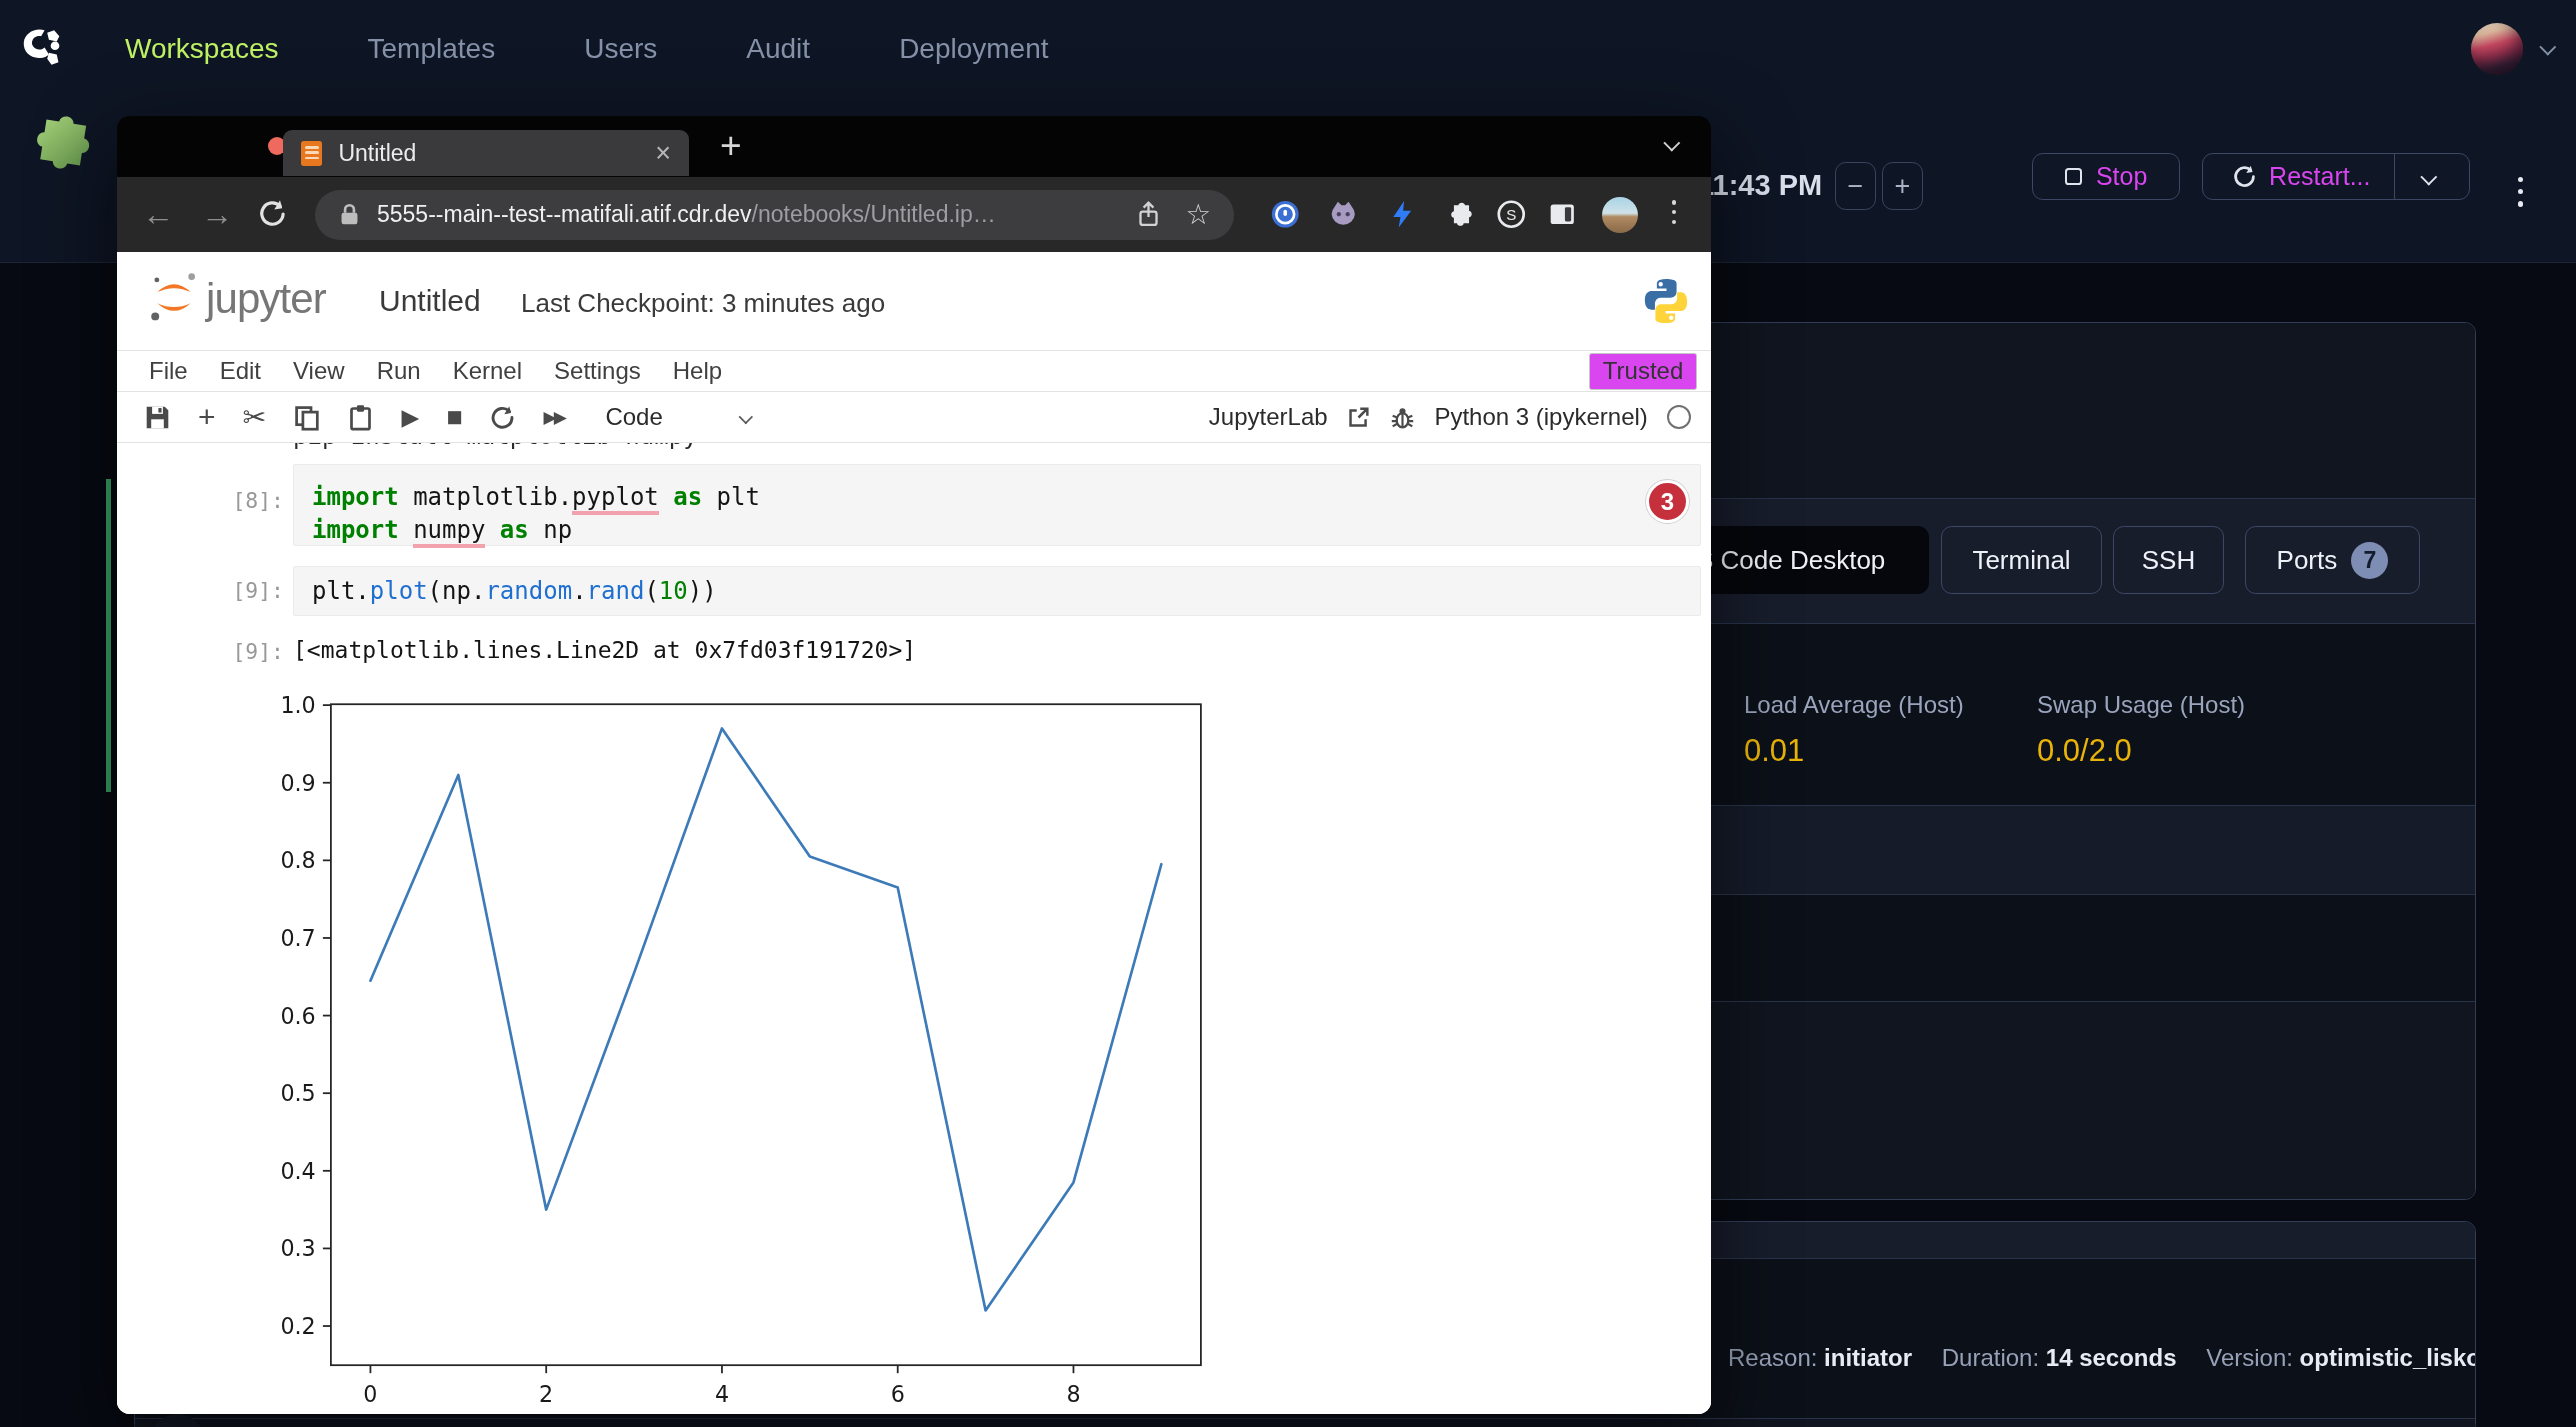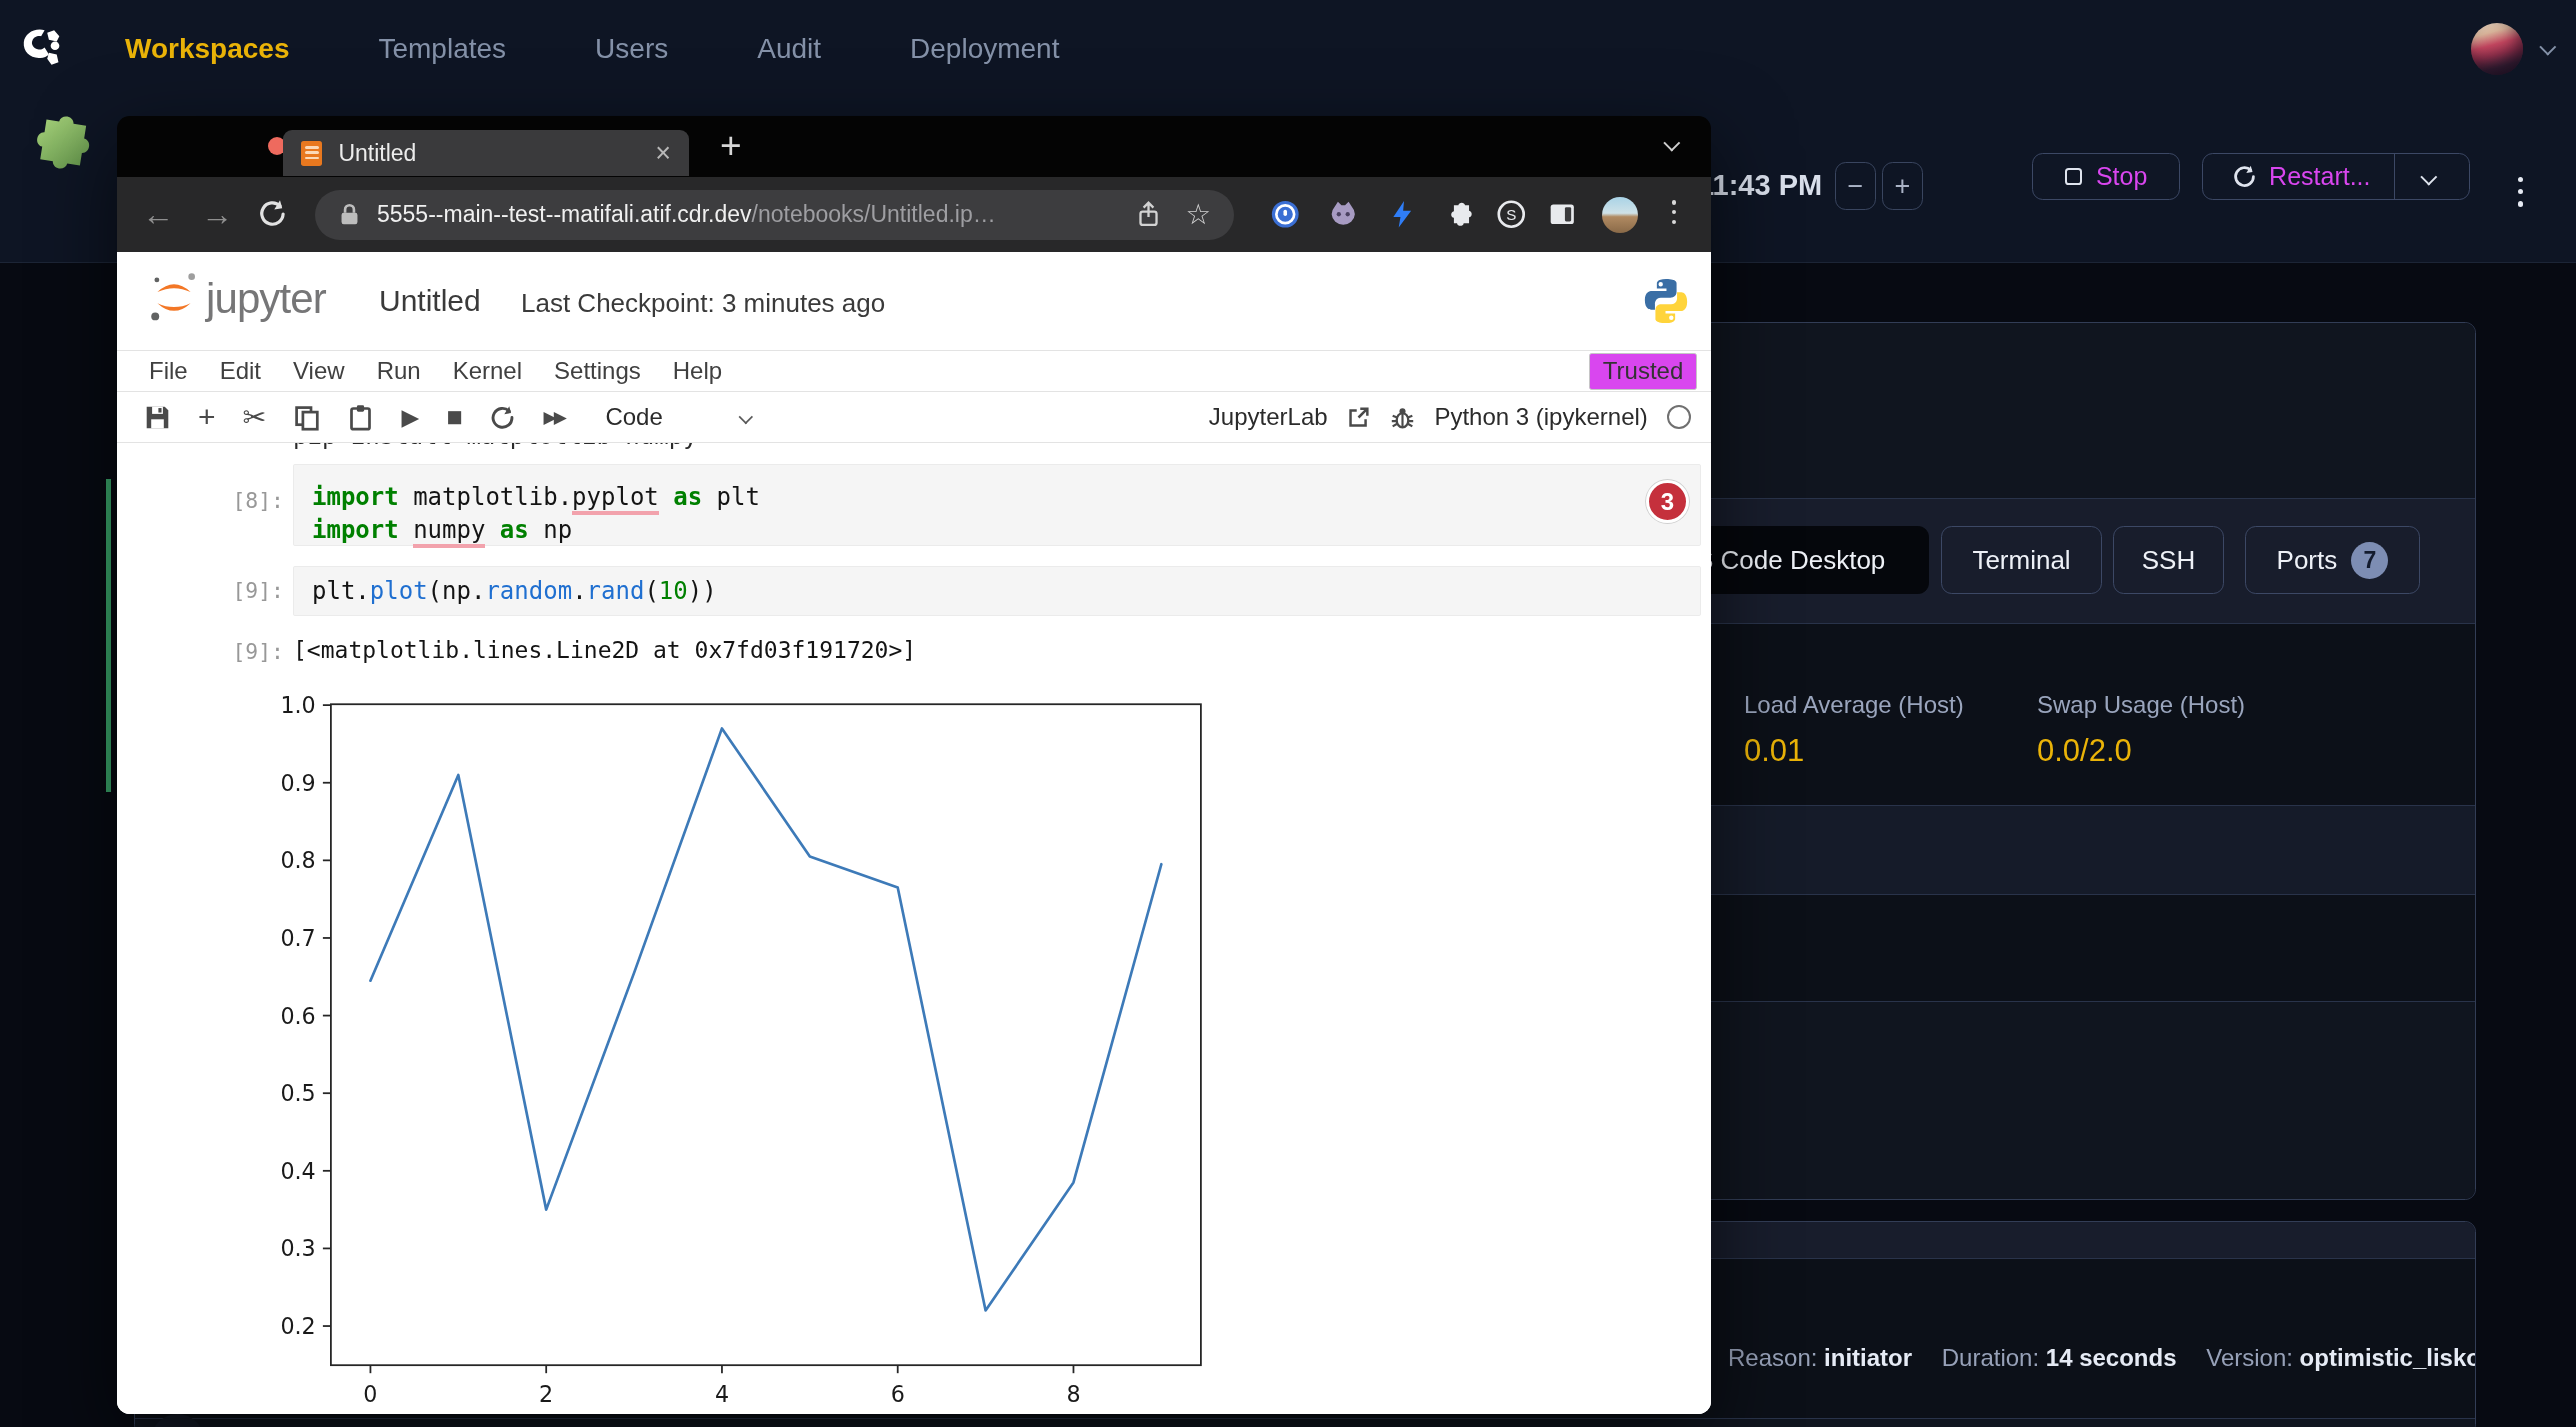--- a/index.html
+++ b/index.html
@@ -6,21 +6,21 @@
   html,body{width:2576px;height:1428px;overflow:hidden}
   body{position:relative;background:#070a12;font-family:"Liberation Sans",sans-serif;-webkit-font-smoothing:antialiased}
   .abs{position:absolute}
 
   
   .hdr-band{position:absolute;left:0;top:0;width:2576px;height:263px;background:#0e1524;border-bottom:0.9px solid #1c2536}
   .topnav{position:absolute;left:0;top:0;width:2576px;height:98px;display:flex;align-items:center}
   .nav-logo{position:absolute;left:16px;top:21.4px;width:52px;height:53px}
   .nav-items{position:absolute;left:125px;top:0;height:98px;display:flex;align-items:center;gap:89px}
   .nav-item{font-size:28px;color:#8491a8;cursor:pointer;white-space:nowrap}
-  .nav-item.active{color:#eab308;font-weight:bold}
+  .nav-item.active{color:#bef264;font-weight:normal}
   .nav-avatar{position:absolute;left:2471px;top:23px;width:52px;height:52px;border-radius:50%;
     background:linear-gradient(165deg,#e8d8c4 0%,#d8b49a 22%,#c0455e 42%,#8e2f4a 58%,#3a2136 78%,#201526 100%);
     box-shadow:inset -5.3px -9px 16px rgba(20,10,25,.55)}
   .chev{display:inline-block;width:11.6px;height:11.6px;border-right:2.7px solid currentColor;border-bottom:2.7px solid currentColor;transform:rotate(45deg)}
   .nav-chev{position:absolute;left:2542px;top:41px;color:#8491a8}
 
   .puzzle-badge{position:absolute;left:21.4px;top:107px;width:73px;height:73px}
   .green-strip{position:absolute;left:106px;top:479px;width:4.5px;height:313px;background:#3aa56b;z-index:2}
   .bottom-circle{position:absolute;left:151px;top:1414px;width:53px;height:53px;border-radius:50%;background:#151b28;z-index:2}
 

